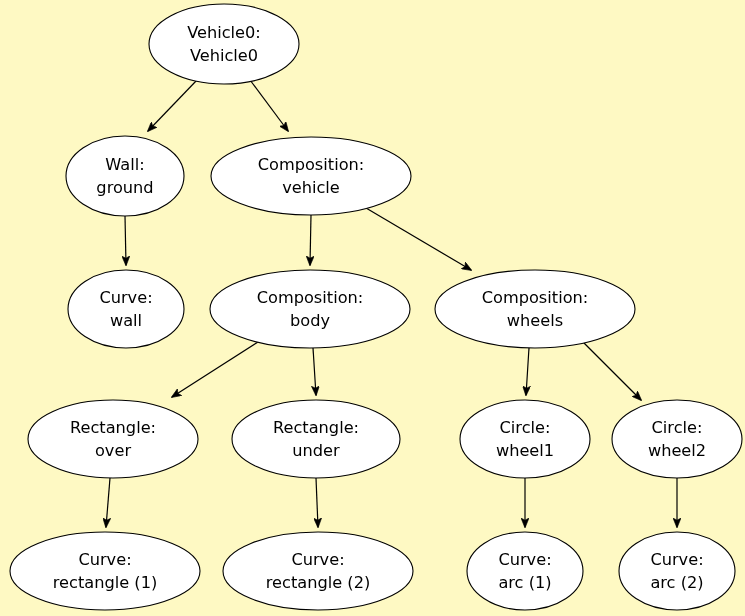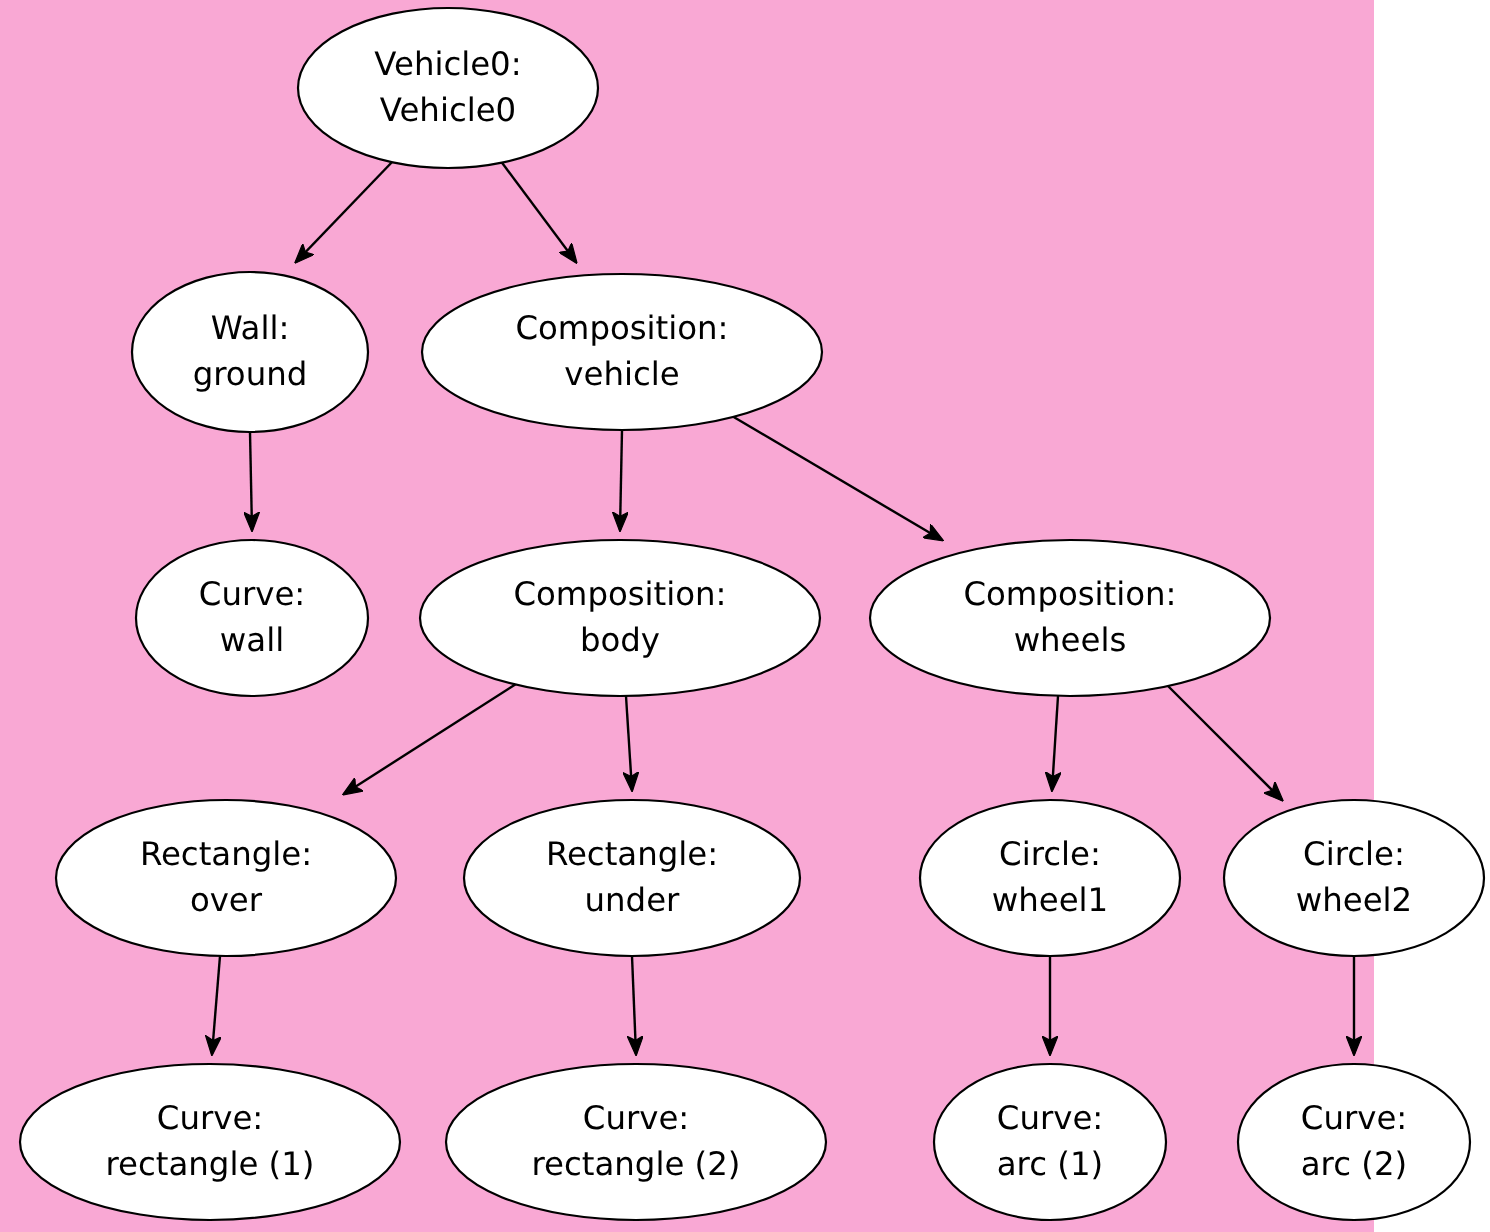--- a/index.html
+++ b/index.html
@@ -8,23 +8,23 @@
     background: #ffffff;
   }
   body {
     width: 745px;
     height: 616px;
     font-family: "DejaVu Sans", sans-serif;
     overflow: hidden;
   }
   #graph-root {
     position: relative;
-    width: 687px;
+    width: 745px;
     height: 616px;
-    background: #f9a8d4;
+    background: #fef9c3;
   }
   svg.graph-canvas {
     display: block;
     width: 745px;
     height: 616px;
   }
   .node-ellipse {
     fill: #ffffff;
     stroke: #000000;
     stroke-width: 1.1;

